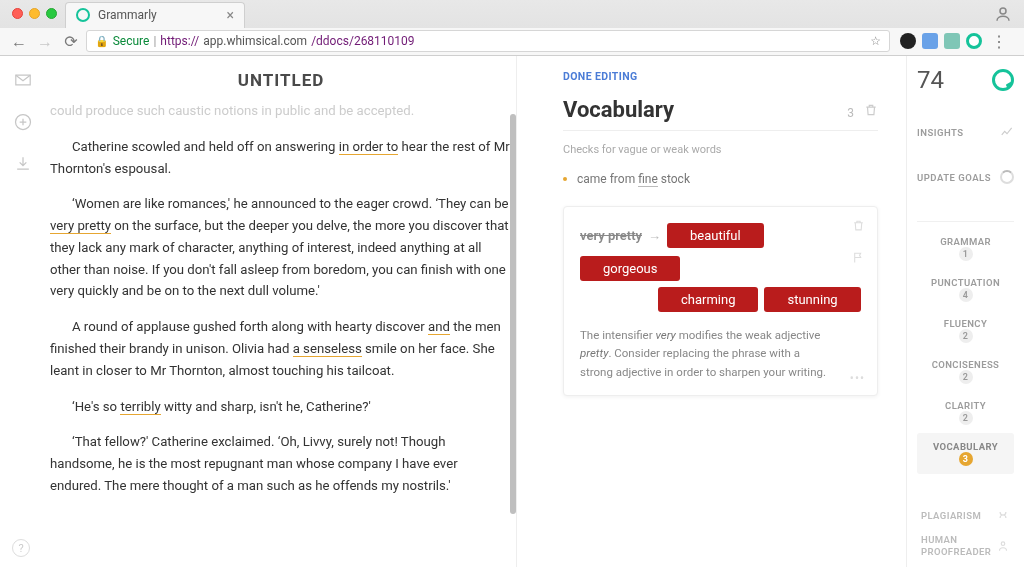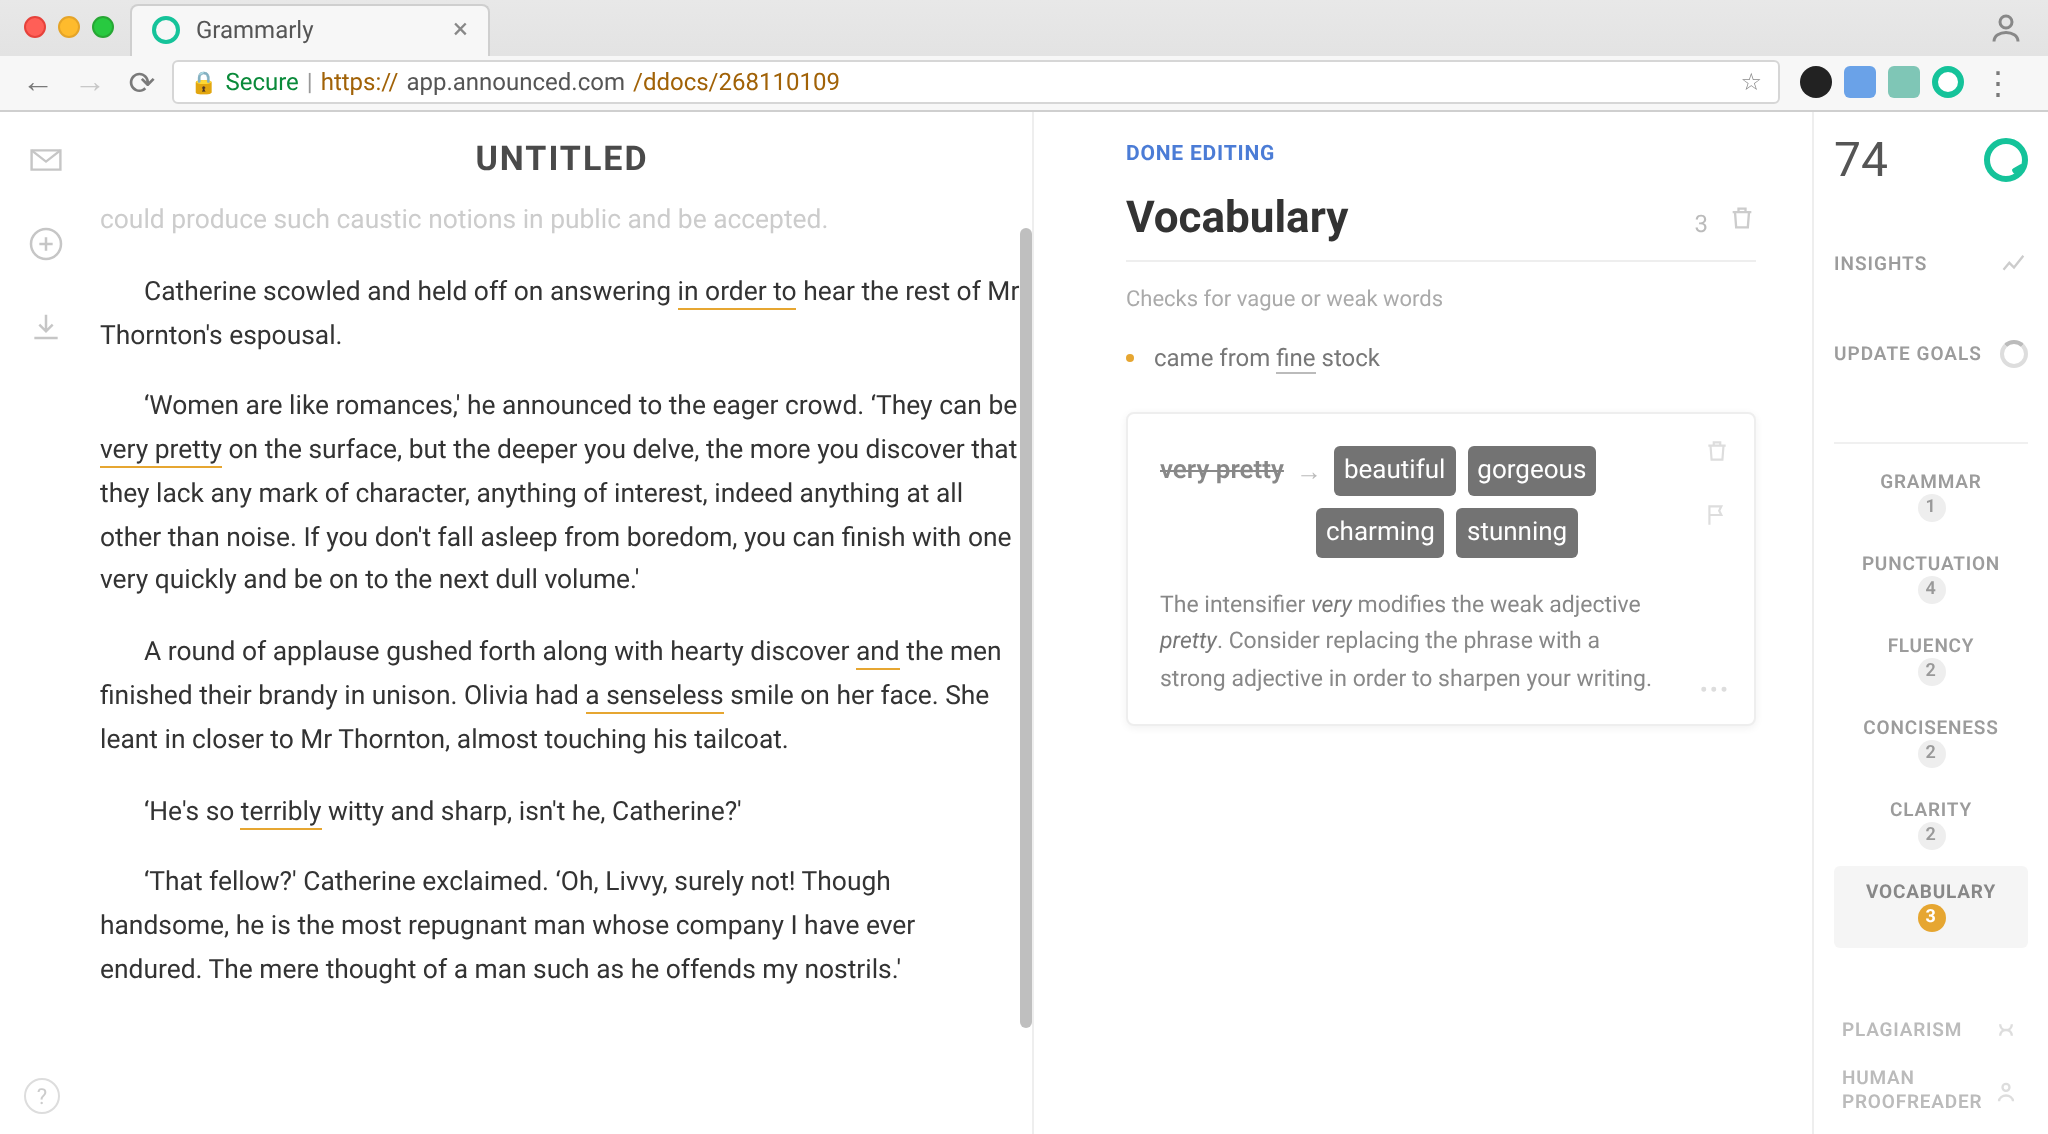--- a/index.html
+++ b/index.html
@@ -16,21 +16,21 @@
 .tab { background: #f7f7f7; height: 26px; display: flex; align-items: center; padding: 0 10px; border-radius: 4px 4px 0 0; font-size: 12px; color: #555; gap: 8px; border: 1px solid #cfcfcf; border-bottom: none; min-width: 180px; }
 .tab .g-icon { width: 14px; height: 14px; border-radius: 50%; border: 2px solid #15c39a; display: inline-block; }
 .tab .close { color: #888; cursor: pointer; margin-left: auto; font-size: 14px; line-height: 1; }
 .profile-icon { margin-left: auto; margin-right: 12px; align-self: center; color: #888; }
 .addr-row { height: 28px; display: flex; align-items: center; padding: 0 8px; gap: 4px; background: #f7f7f7; }
 .nav-icon { width: 22px; color: #7a7a7a; text-align: center; cursor: pointer; font-size: 16px; }
 .addr-bar { flex: 1; height: 22px; background: #fff; border: 1px solid #d6d6d6; border-radius: 3px; display: flex; align-items: center; padding: 0 8px; font-size: 12px; color: #555; gap: 4px; }
 .secure { color: #0a8a3a; font-weight: 400; }
 .lock { color: #0a8a3a; font-size: 11px; }
 .url-host { color: #555; }
-.url-path { color: #a16207; }
+.url-path { color: #701a75; }
 .star { margin-left: auto; color: #888; cursor: pointer; }
 .ext-icons { display: flex; gap: 6px; padding: 0 6px; align-items: center; }
 .ext { width: 16px; height: 16px; border-radius: 3px; }
 
 
 .app { display: flex; height: calc(567px - 56px); background: #fff; }
 .left-rail { width: 46px; border-right: none; display: flex; flex-direction: column; align-items: center; padding-top: 14px; gap: 22px; color: #c6c6c6; }
 .left-rail .rail-icon { width: 20px; height: 20px; cursor: pointer; display: flex; align-items:center; justify-content:center; }
 
 .editor-col { width: 470px; position: relative; display: flex; flex-direction: column; }
@@ -49,21 +49,21 @@
 .trash { color: #ccc; margin-left: 10px; cursor: pointer; }
 .cat-sub { font-size: 11px; color: #aaa; margin: 8px 0 16px; border-top: 1px solid #eee; padding-top: 12px; }
 .issue-line { font-size: 12px; color: #777; display: flex; align-items: center; gap: 10px; margin-bottom: 16px; }
 .bullet { width: 4px; height: 4px; background: #e6a631; border-radius: 50%; display: inline-block; }
 .issue-line .ul { border-bottom: 1px solid #bbb; }
 
 .card { background: #fff; border: 1px solid #eee; border-radius: 4px; box-shadow: 0 1px 4px rgba(0,0,0,0.06); padding: 16px 16px 14px; position: relative; margin-top: 4px;}
 .card-top { display: flex; align-items: center; flex-wrap: wrap; gap: 8px 6px; }
 .strike { text-decoration: line-through; color: #888; font-size: 13px; font-weight:600; }
 .arrow { color: #bbb; font-size: 13px; }
-.sugg { background: #737373; color: #fff; padding: 5px 5px; border-radius: 3px; font-size: 13px; cursor: pointer; }
+.sugg { background: #b91c1c; color: #fff; padding: 5px 23px; border-radius: 3px; font-size: 13px; cursor: pointer; }
 .sugg-row2 { margin-left: 78px; display:flex; gap:6px; margin-top:6px;}
 .card .c-trash { position: absolute; right: 12px; top: 12px; color: #ddd; cursor: pointer; }
 .card .c-flag { position: absolute; right: 12px; top: 44px; color: #ddd; cursor: pointer; }
 .card .c-more { position: absolute; right: 12px; bottom: 10px; color: #ddd; cursor: pointer; letter-spacing: 1px; font-size:12px;}
 .card-body { font-size: 11.5px; color: #888; line-height: 1.6; margin-top: 14px; padding-right: 26px;}
 .card-body em { font-style: italic; color: #777; }
 
 .right-rail { width: 118px; border-left: 1px solid #eee; padding: 10px 10px 0 10px; display: flex; flex-direction: column; font-size: 10px; color: #8c8c8c; gap: 19px; }
 .score-row { display: flex; align-items: center; justify-content: space-between; }
 .score { font-size: 24px; font-weight: 400; color: #555; }
@@ -107,21 +107,21 @@
   </div>
   <div class="addr-row">
     <span class="nav-icon">←</span>
     <span class="nav-icon" style="color:#c8c8c8">→</span>
     <span class="nav-icon">⟳</span>
     <div class="addr-bar">
       <span class="lock">🔒</span>
       <span class="secure">Secure</span>
       <span style="color:#999">|</span>
       <span class="url-path">https://</span>
-        <span class="url-host">app.announced.com</span>
+        <span class="url-host">app.whimsical.com</span>
         <span class="url-path">/ddocs/268110109</span>
       <span class="star">☆</span>
     </div>
     <div class="ext-icons">
       <span class="ext" style="background:#222;border-radius:50%"></span>
       <span class="ext" style="background:#6aa2e8"></span>
       <span class="ext" style="background:#7fc6b6"></span>
       <span class="ext" style="background:#fff;border:3px solid #15c39a;border-radius:50%"></span>
       <span class="nav-icon">⋮</span>
     </div>

